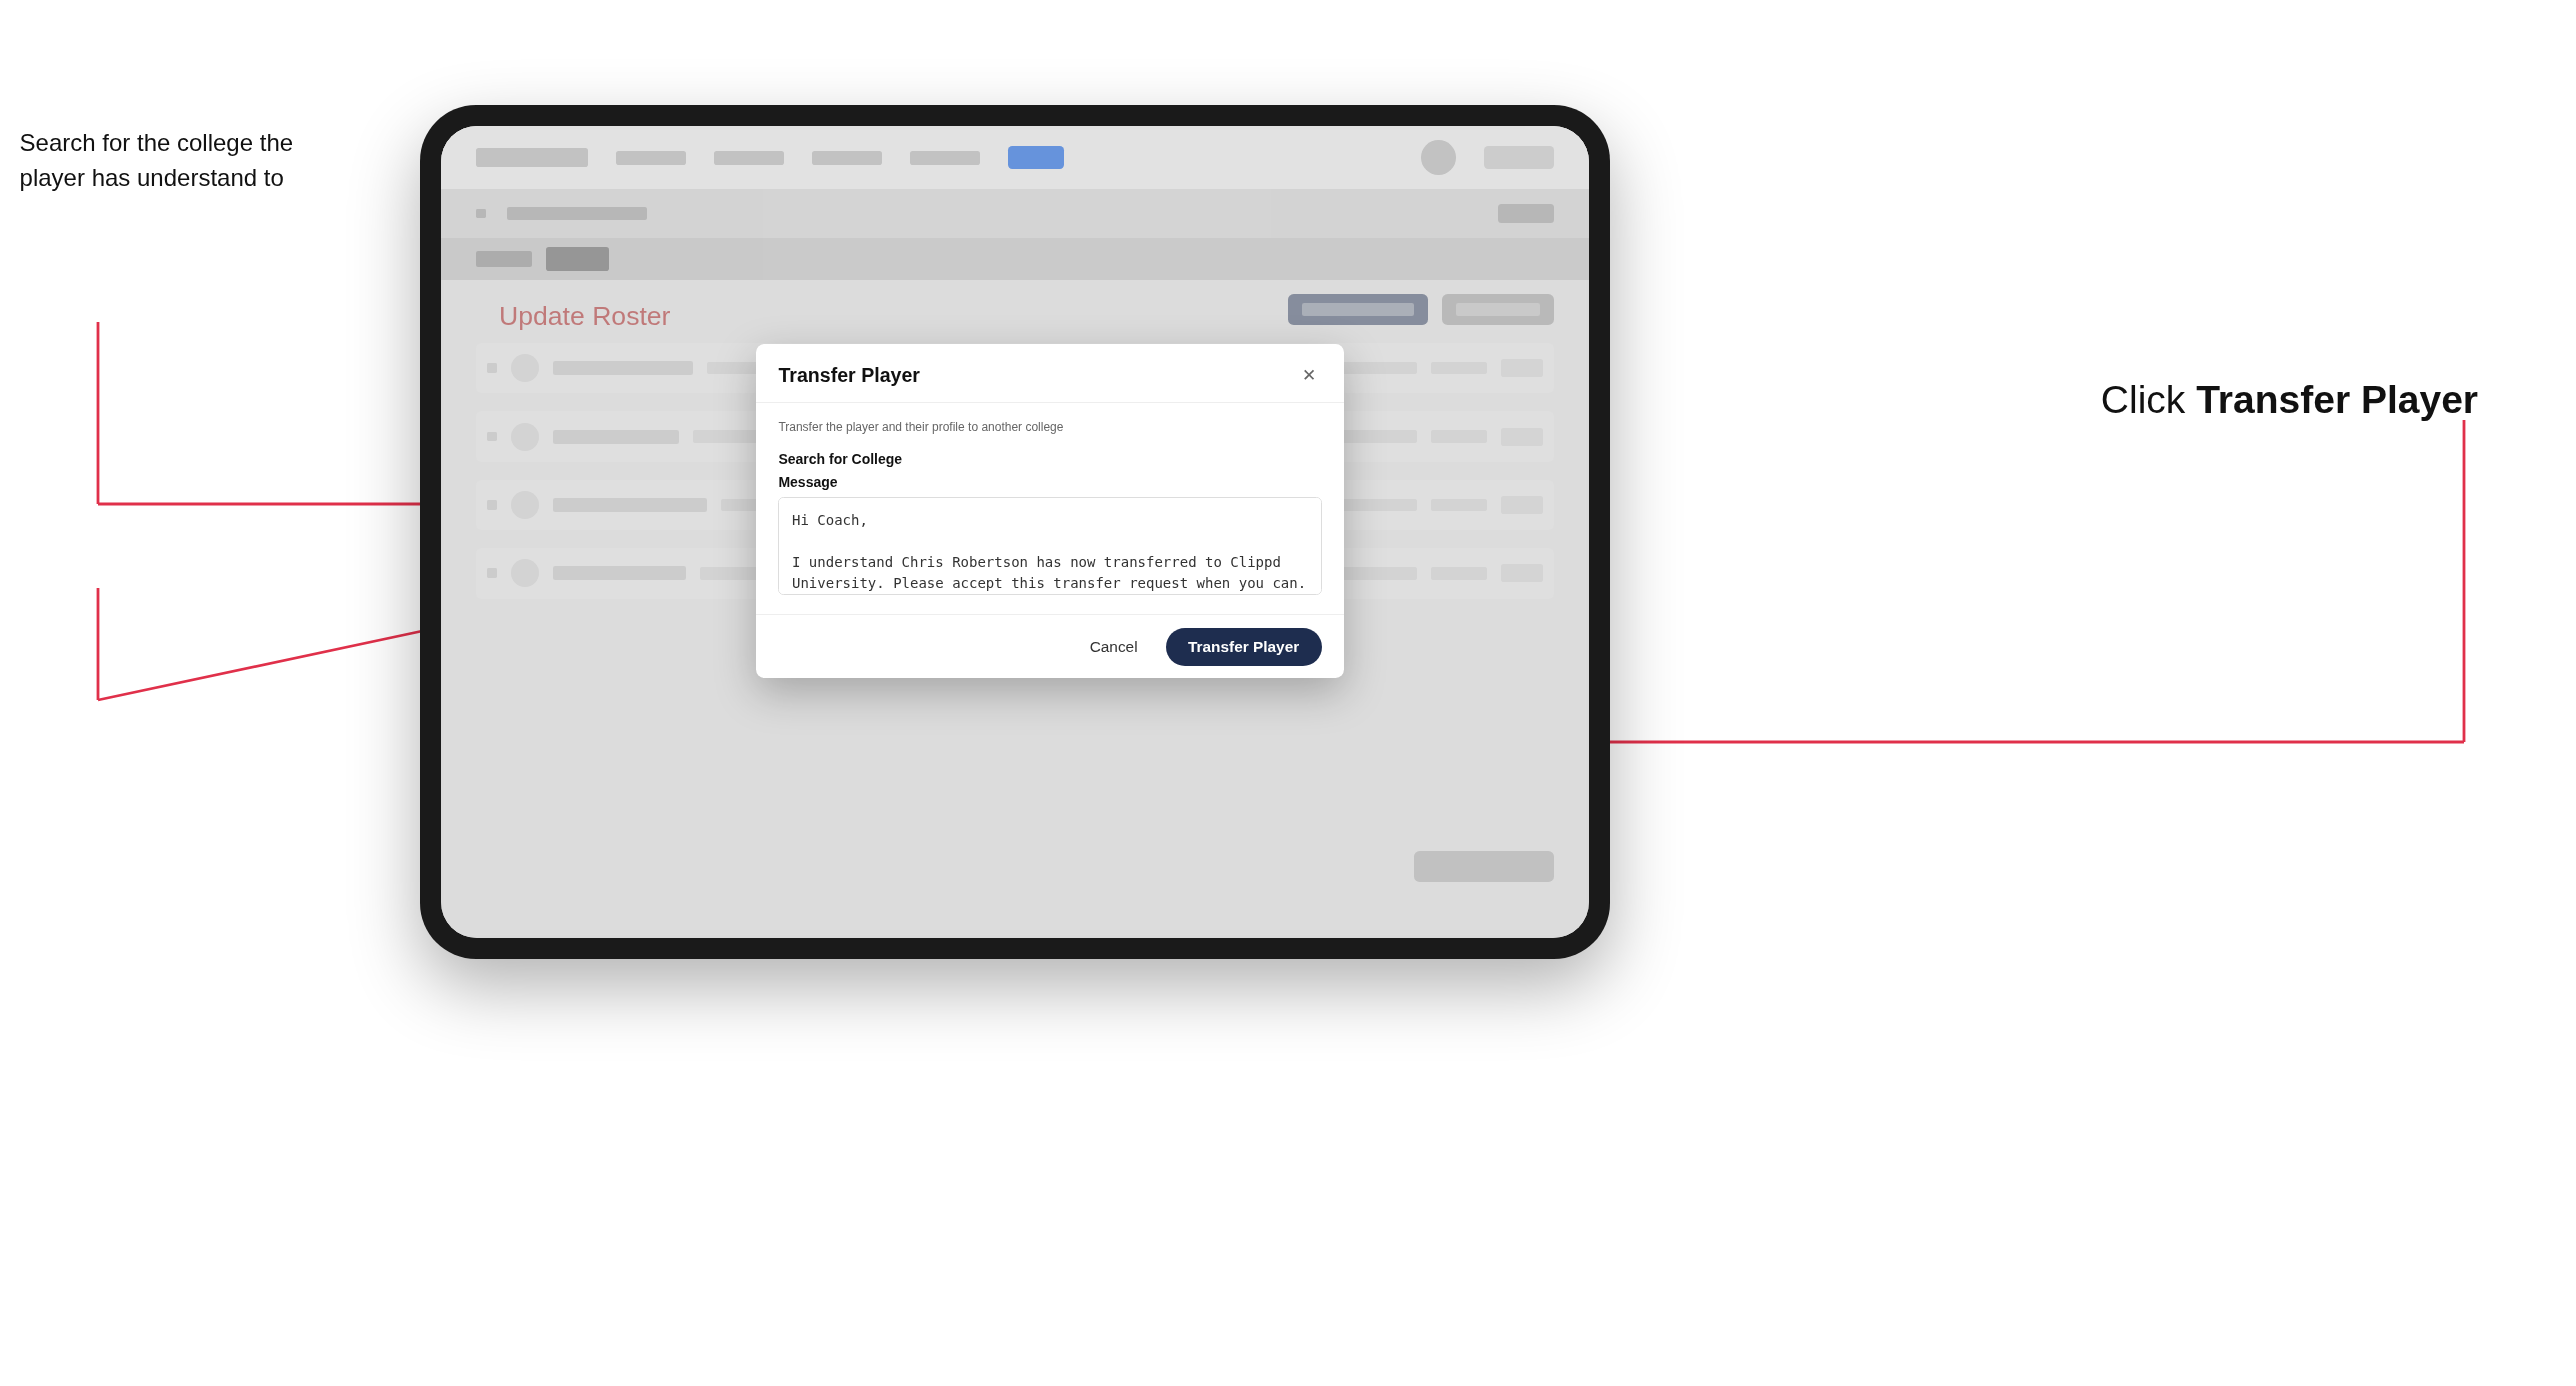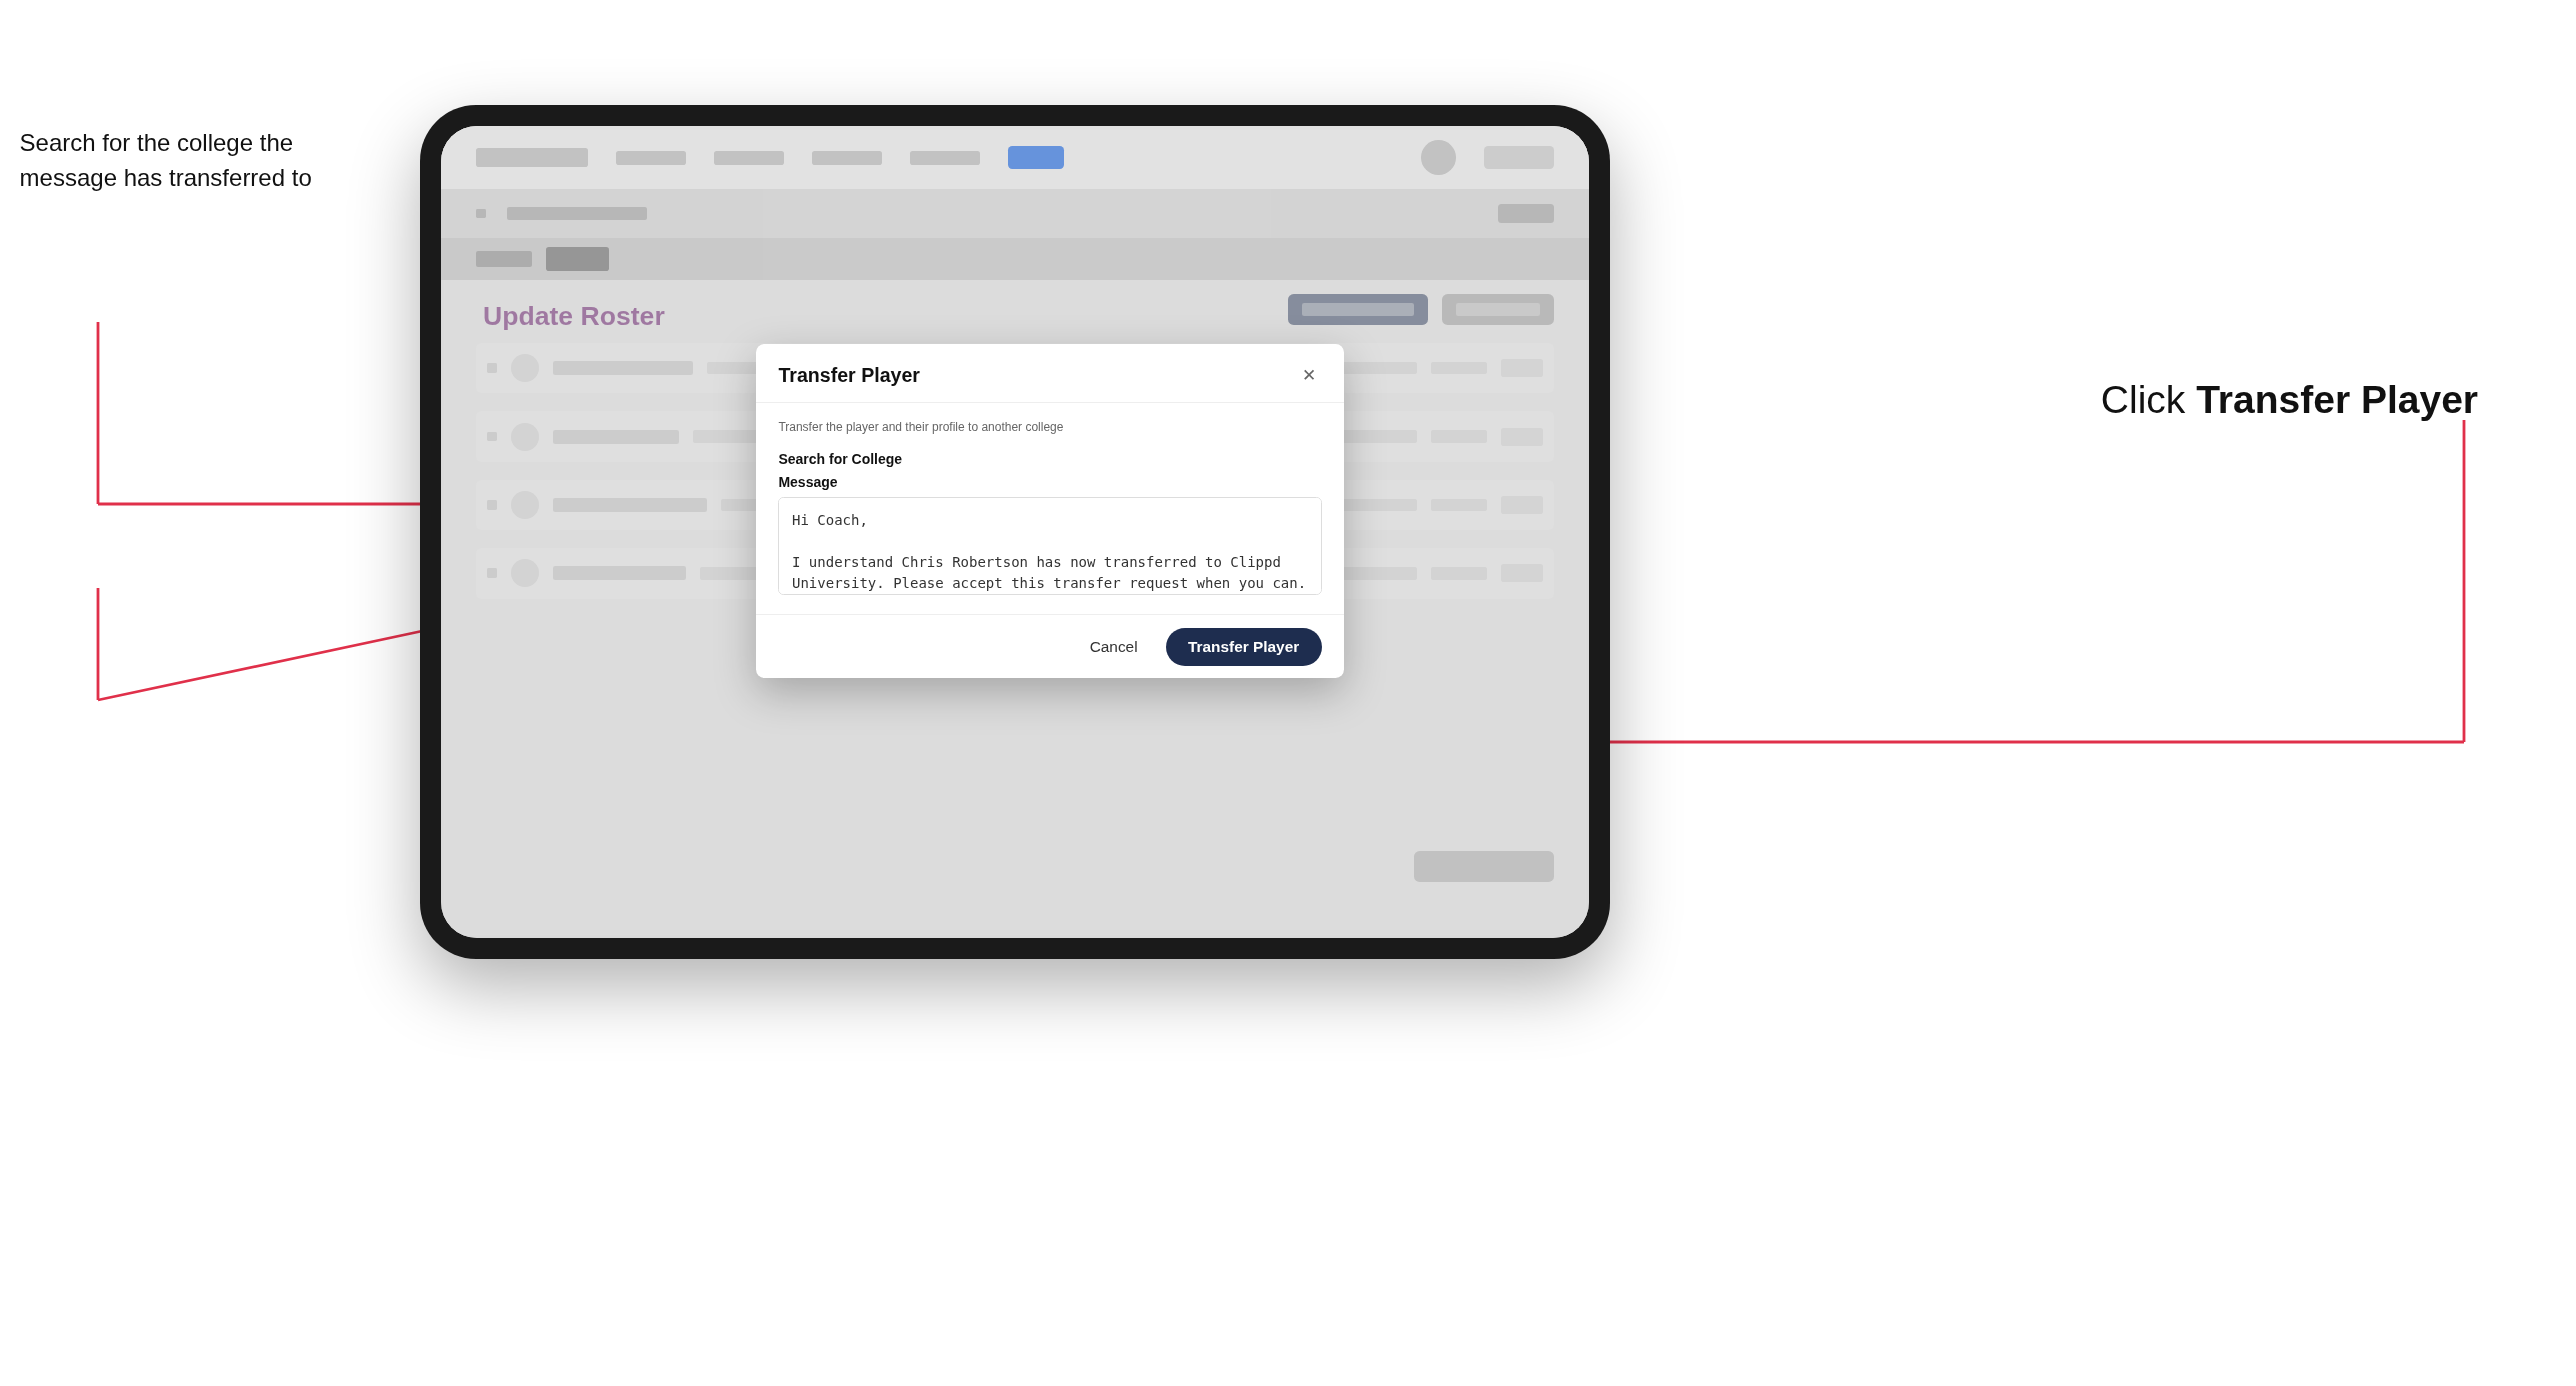--- a/index.html
+++ b/index.html
@@ -327,35 +327,35 @@
       white-space: nowrap;
     }
     .right-annotation strong {
       font-weight: 700;
     }
 
     
     .update-roster-text {
       position: absolute;
       top: 175px;
-      left: 42px;
+      left: 58px;
       font-size: 26.6px;
-      font-weight: 700;
-      color: #701a75;
+      font-weight: 400;
+      color: #b91c1c;
       opacity: 0.5;
     }
   </style>
 </head>
 <body>
 
 <div class="left-annotations">
   <div class="annot-block">
     <div class="annot-text">
       <span>Search for the college the</span><br>
-      <span>message has transferred to</span>
+      <span>player has understand to</span>
     </div>
   </div>
 </div>
 
 <div class="right-annotation">
   <span>Click </span><strong>Transfer Player</strong>
 </div>
 
 <svg class="annotation-arrow-svg" style="position:absolute; left:0; top:0; width:2576px; height:1386px;" viewBox="0 0 3680 1980" width="2576" height="1386">
 

